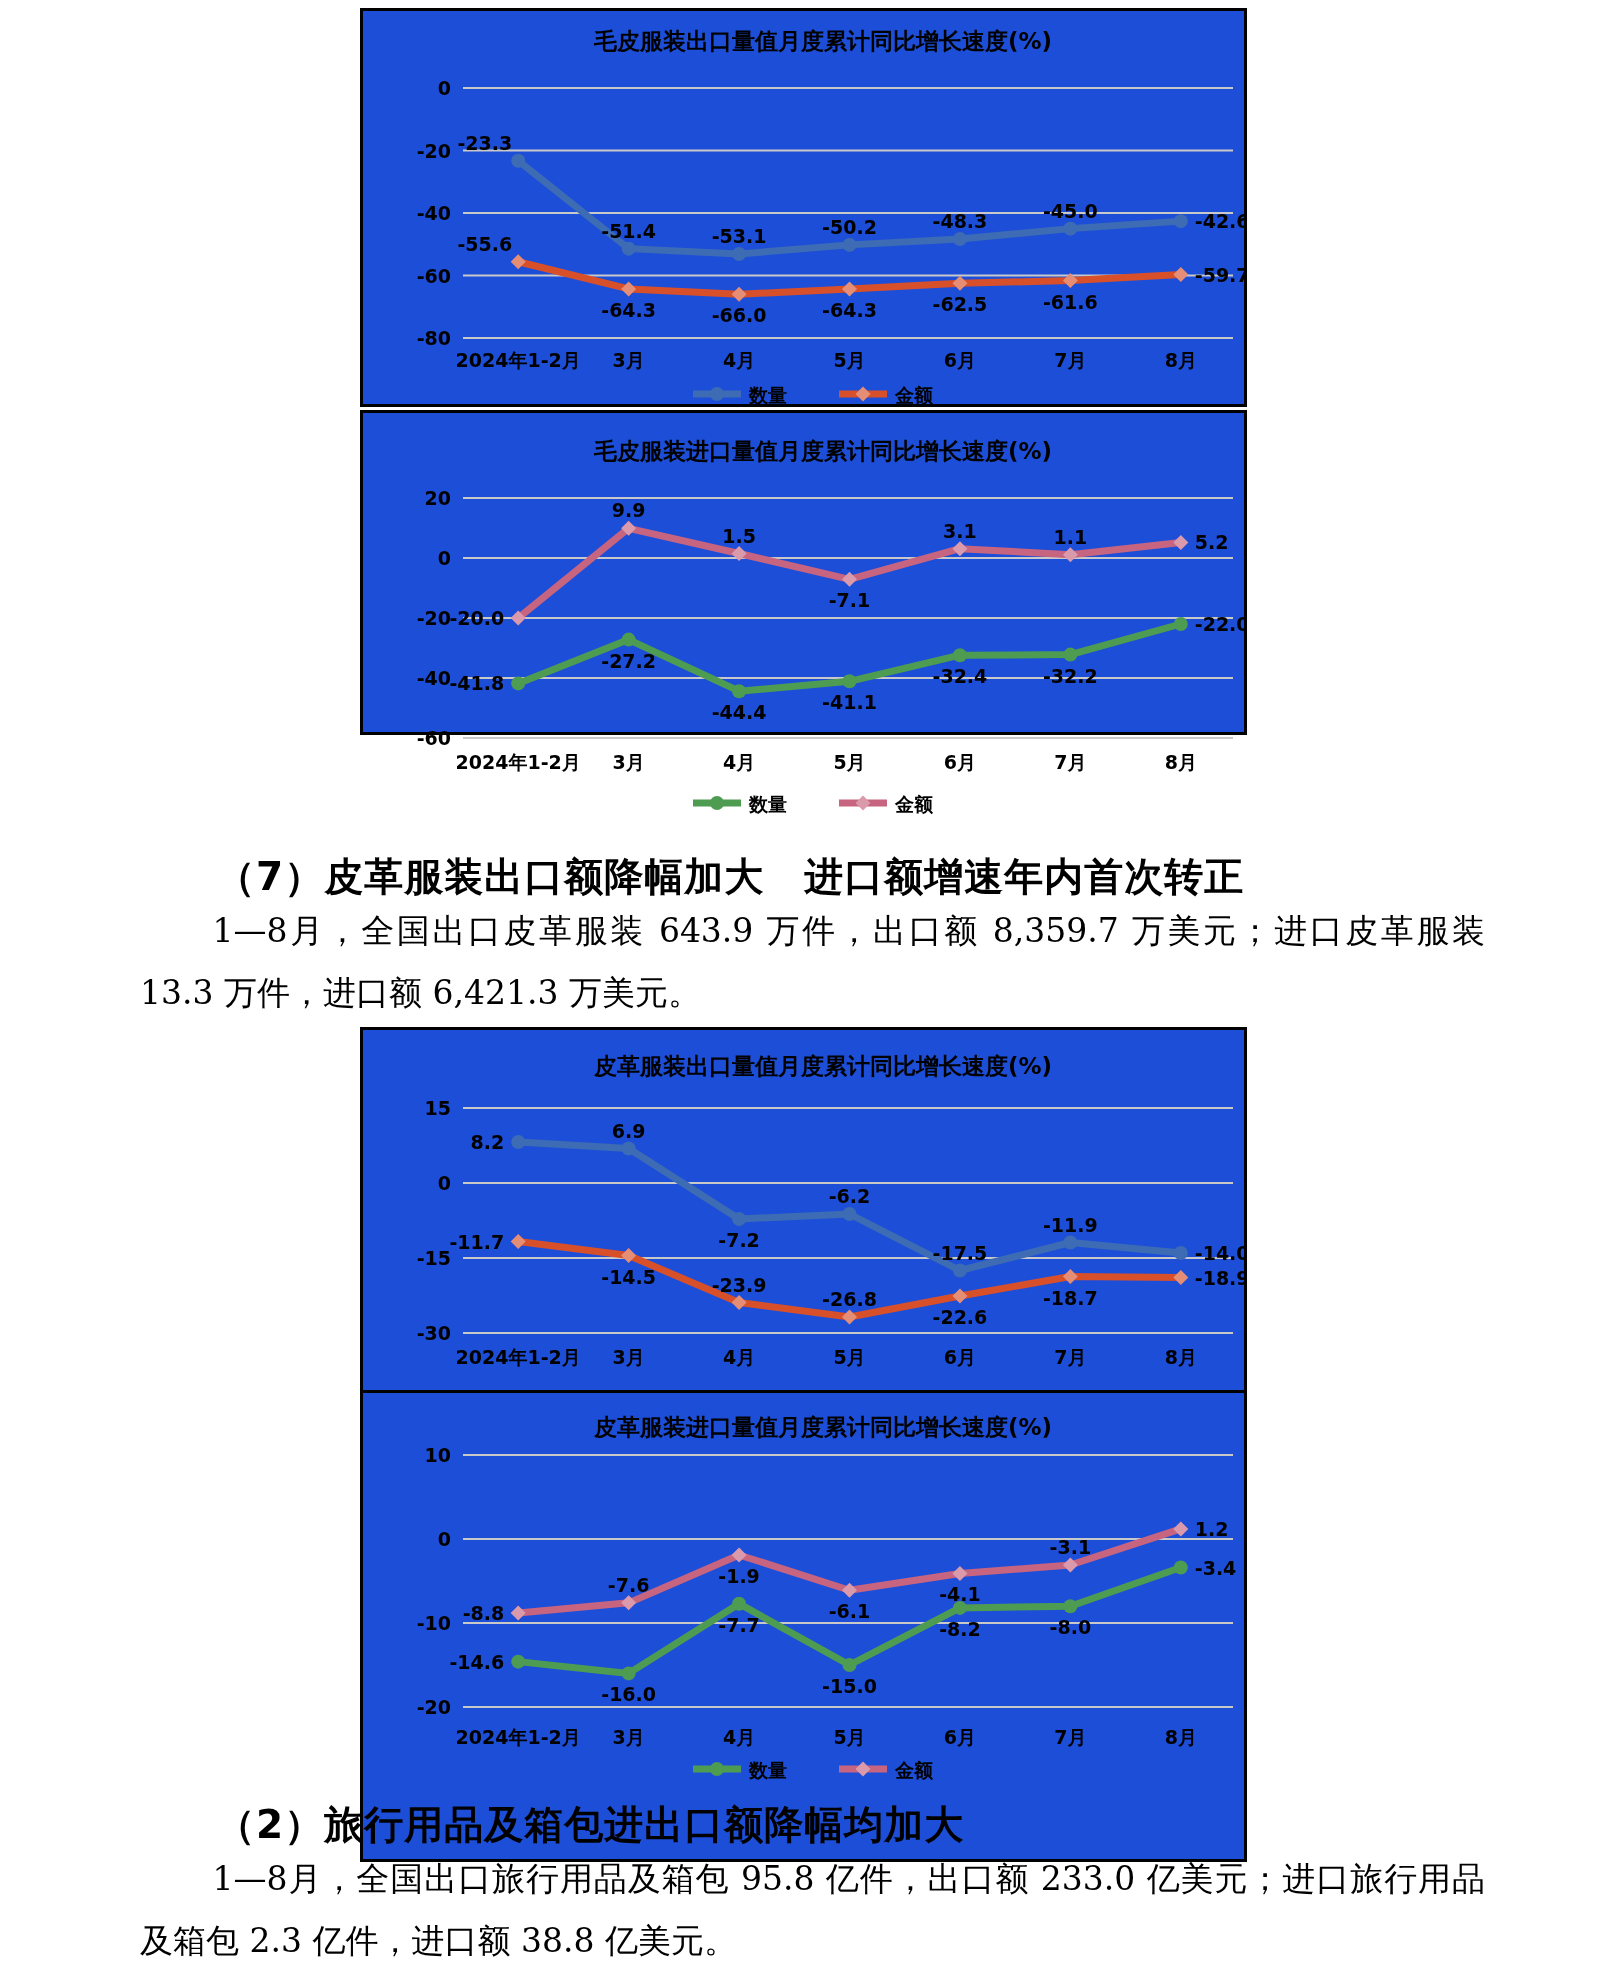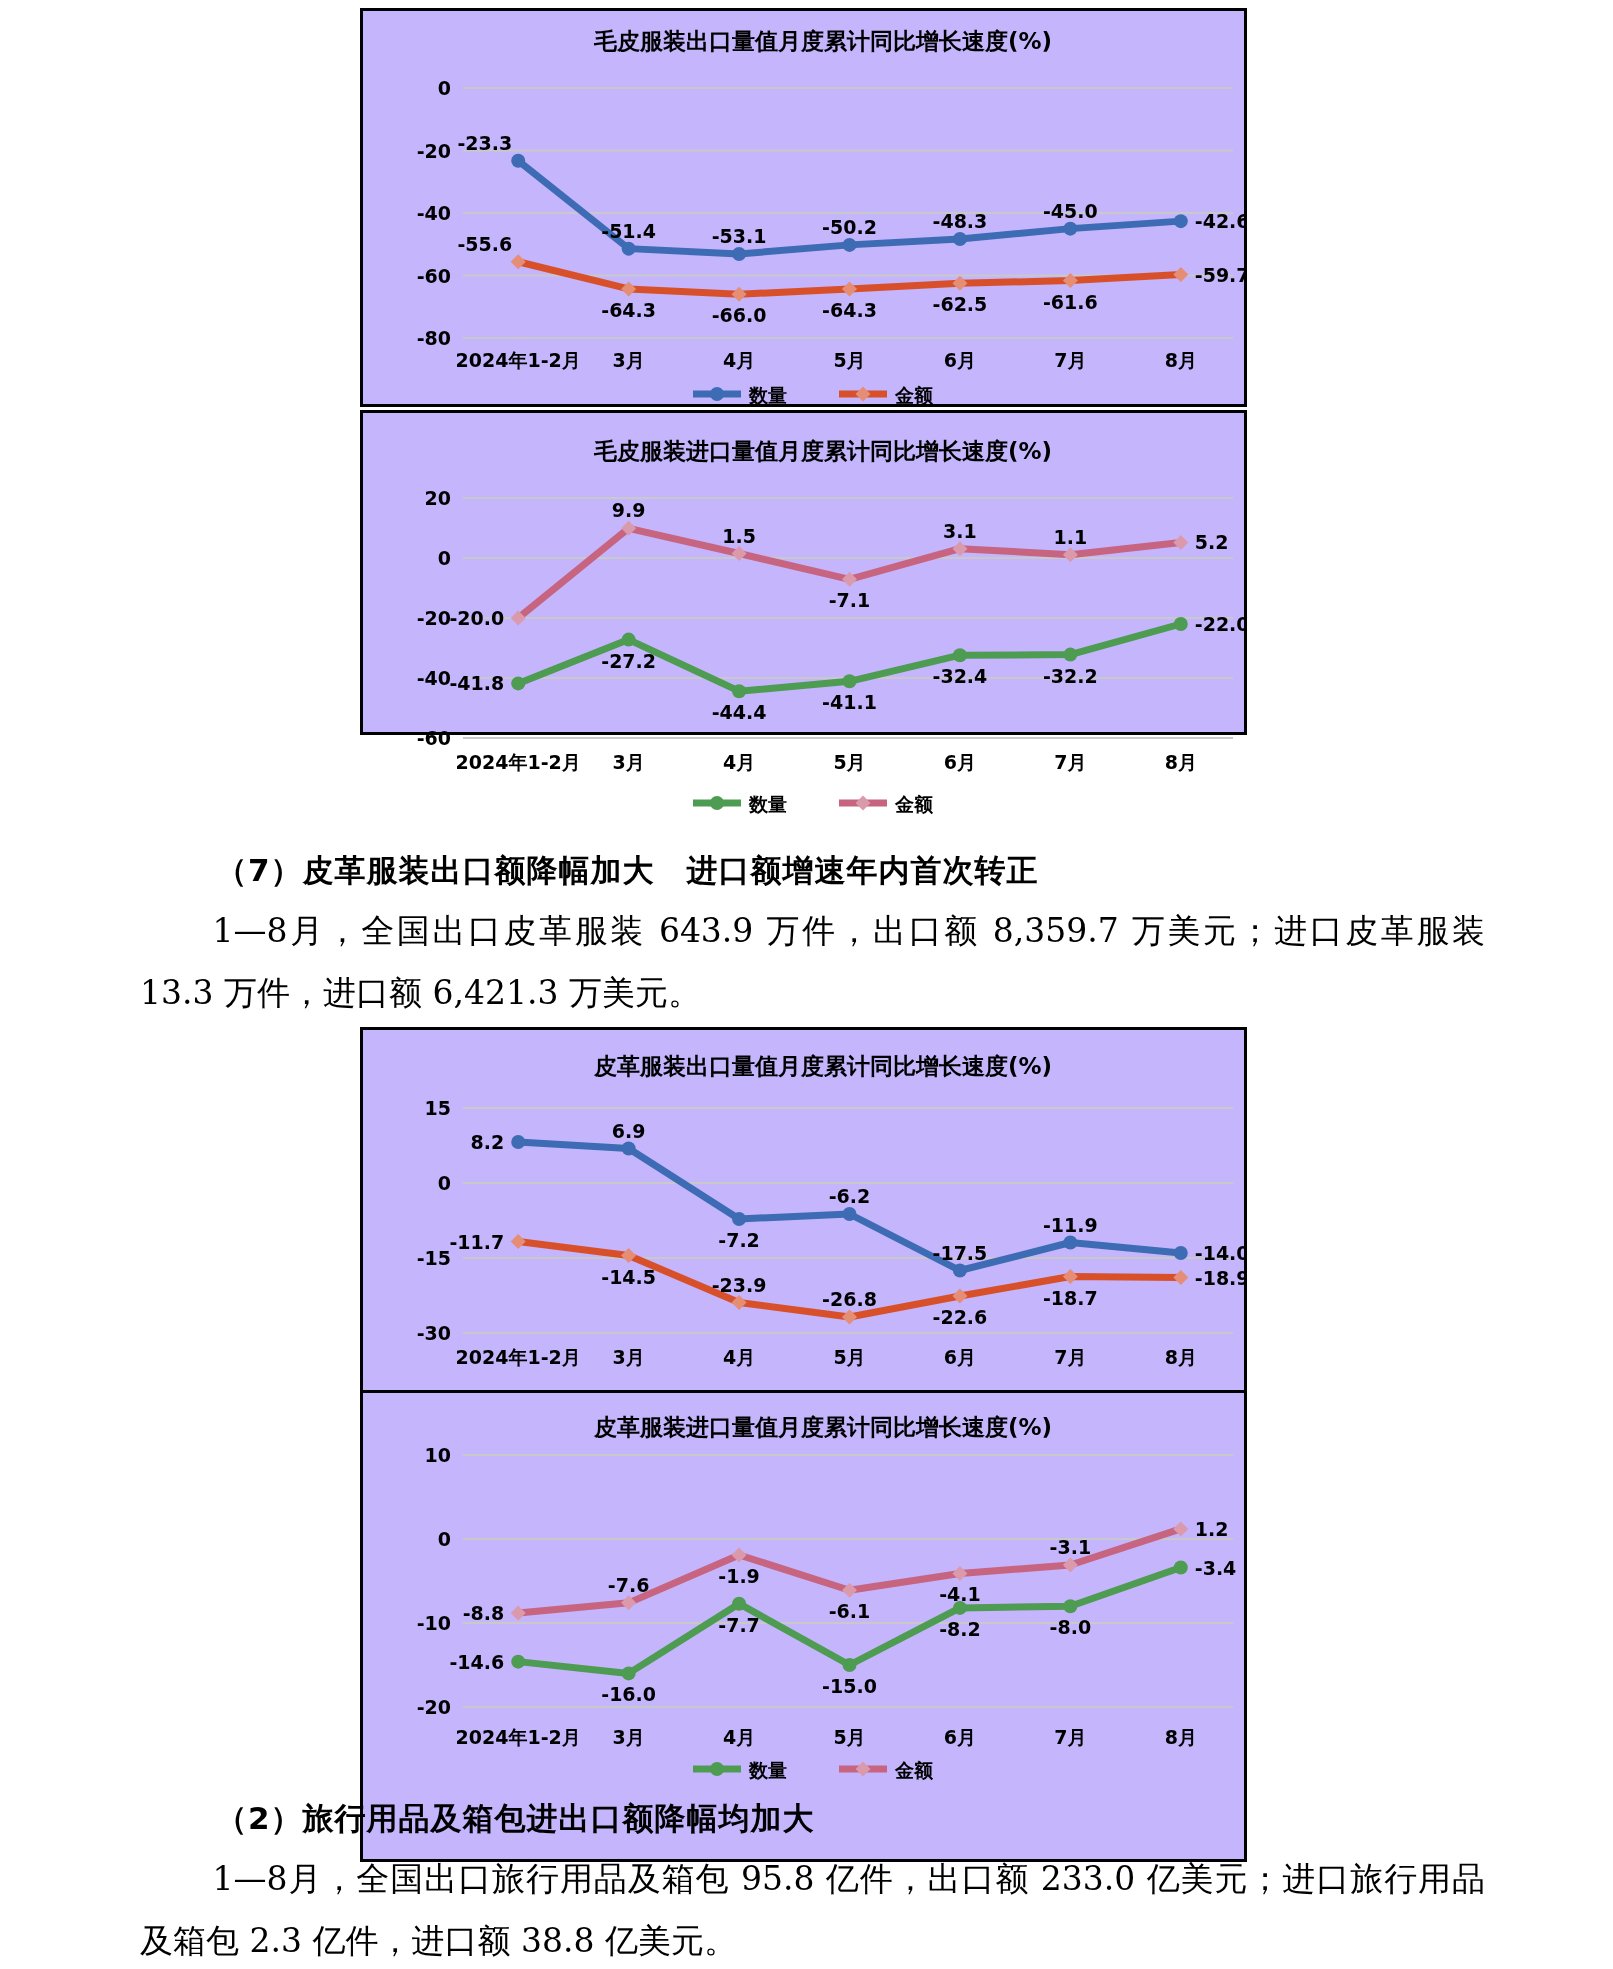--- a/index.html
+++ b/index.html
@@ -1,27 +1,27 @@
 <!DOCTYPE html>
 <html><head>
 <meta charset="utf-8">
 <style>
   html,body{margin:0;padding:0;background:#fff;}
   .page{
     position:relative;width:1613px;height:1969px;background:#ffffff;
     font-family:"DejaVu Sans",sans-serif;color:#000;overflow:hidden;
   }
   .chart-box{
-    position:absolute;left:360px;width:887px;background:#c4b5fd;
+    position:absolute;left:360px;width:887px;background:#1d4ed8;
     border:3px solid #000;box-sizing:border-box;
   }
   .chart-box svg{display:block;}
   .heading{
     position:absolute;left:140px;width:1360px;margin:0;
-    font-size:31px;font-weight:bold;letter-spacing:1px;
+    font-size:39px;font-weight:bold;letter-spacing:1px;
     font-family:"DejaVu Sans",sans-serif;
   }
   .para{
     position:absolute;left:140px;width:1345px;margin:0;
     font-size:33px;line-height:1.88;text-align:justify;
     text-indent:2.2em;
     font-family:"DejaVu Serif",serif;
   }
 </style>
 </head>

